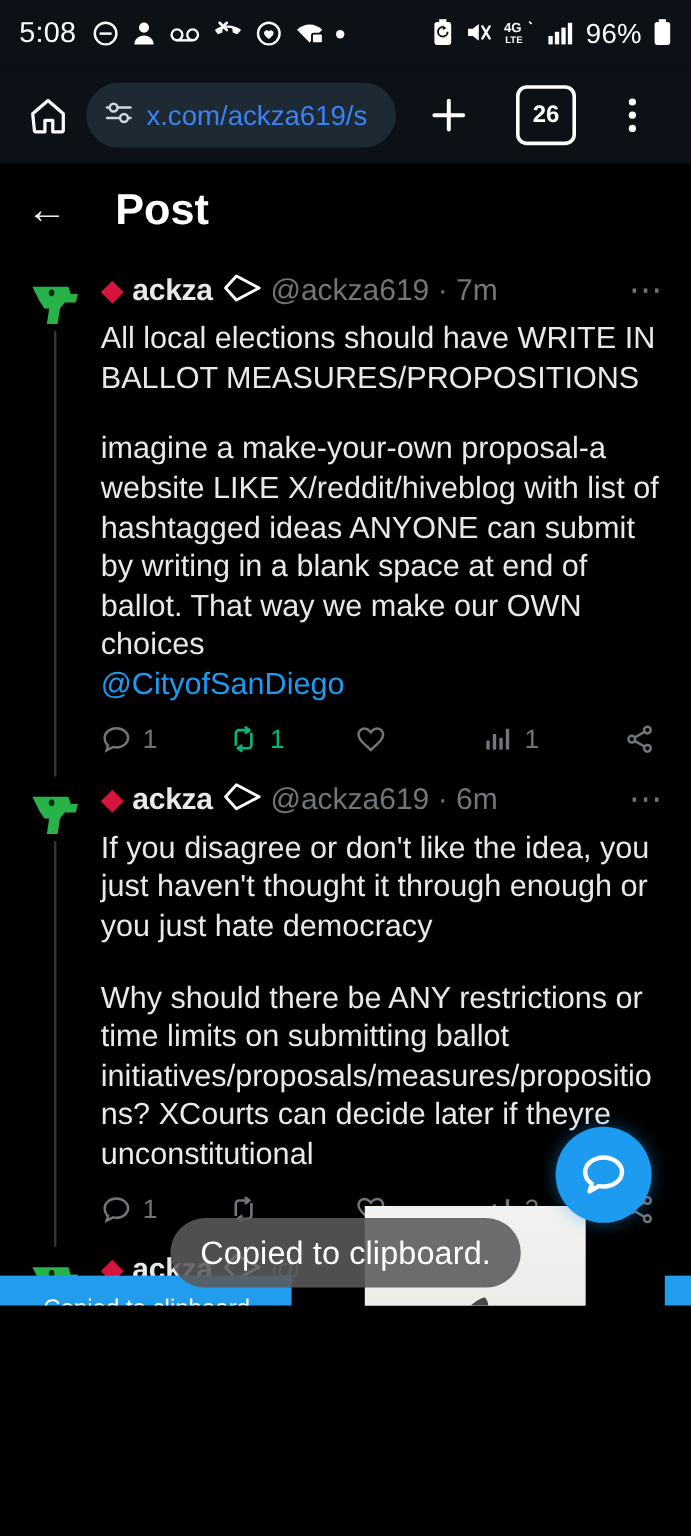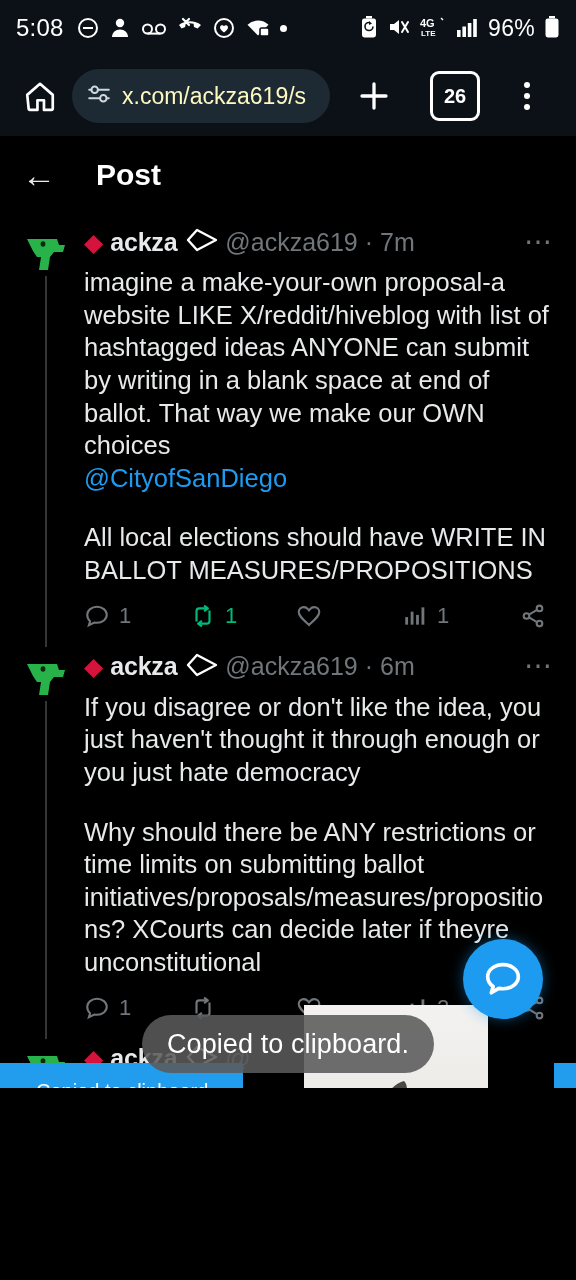--- a/index.html
+++ b/index.html
@@ -32,37 +32,37 @@
     background:#0b1117; display:flex; align-items:center; box-sizing:border-box;
     padding:0 14px;
   }
   .home-btn{width:52px; height:52px; display:flex; align-items:center; justify-content:center;}
   .omnibox{
     flex:0 0 auto; width:258px; height:54px; margin-left:6px;
     background:#1d2a33; border-radius:27px;
     display:flex; align-items:center; padding:0 14px; box-sizing:border-box; gap:10px;
     overflow:hidden;
   }
-  .omni-url{color:#fef9c3; font-size:23px; white-space:nowrap; overflow:hidden;}
+  .omni-url{color:#3b82f6; font-size:23px; white-space:nowrap; overflow:hidden;}
   .plus-btn{width:60px; height:56px; display:flex; align-items:center; justify-content:center; margin-left:14px;}
   .tabs-btn{
     width:44px;height:44px;border:3px solid #fff;border-radius:9px; margin-left:26px;
     display:flex;align-items:center;justify-content:center; color:#fff; font-size:20px; font-weight:700;
   }
   .kebab{width:50px;height:56px;margin-left:22px;display:flex;flex-direction:column;
     align-items:center;justify-content:center;gap:5px;}
   .kebab i{width:6px;height:6px;border-radius:50%;background:#fff;display:block;}
 
   
   .apphdr{
     position:absolute; top:136px; left:0; width:576px; height:78px;
     display:flex; align-items:center; padding:0 22px; box-sizing:border-box; gap:40px;
   }
   .back-arrow{color:#e7e9ea; font-size:34px; line-height:1;}
-  .apphdr-title{color:#fff; font-size:30px; font-weight:700;}
+  .apphdr-title{color:#fff; font-size:36px; font-weight:700;}
 
   
   .feed{ position:absolute; top:214px; left:0; width:576px; }
   .post{ position:relative; display:flex; padding:8px 20px 0 20px; box-sizing:border-box; }
   .avatar-col{ width:64px; flex:0 0 64px; position:relative; }
   .avatar{
     width:52px;height:52px;border-radius:50%; background:#000;
     display:flex;align-items:center;justify-content:center; font-size:40px;
     position:relative; z-index:2; overflow:hidden;
   }
@@ -279,22 +279,22 @@
             <svg width="34" height="24" viewBox="0 0 34 24">
                 <path d="M13 2l19 10-19 10-9-10z" fill="none" stroke="#fff" stroke-width="2.4" stroke-linejoin="round"></path>
               </svg>
           </span>
           <span class="handle">@ackza619</span>
           <span class="handle">·</span>
           <span class="handle">7m</span>
           <span class="post-more">⋯</span>
         </div>
         <div class="ptext">
+          <p>All local elections should have WRITE IN BALLOT MEASURES/PROPOSITIONS</p>
           <p><span>imagine a make-your-own proposal-a website LIKE X/reddit/hiveblog with list of hashtagged ideas ANYONE can submit by writing in a blank space at end of ballot. That way we make our OWN choices </span><br><span class="mention">@CityofSanDiego</span></p>
-          <p>All local elections should have WRITE IN BALLOT MEASURES/PROPOSITIONS</p>
         </div>
         <div class="actions">
           <div class="act">
             <svg width="26" height="26" viewBox="0 0 24 24">
                 <path d="M12 3.5c5 0 9 3.3 9 7.4 0 4.1-4 7.4-9 7.4-.9 0-1.7-.1-2.5-.3L4.5 20.5l1.1-3.6C4 15.5 3 13.4 3 10.9 3 6.8 7 3.5 12 3.5z" fill="none" stroke="#71767b" stroke-width="1.9"></path>
               </svg>
             <span>1</span>
           </div>
           <div class="act rt-active">
             <svg width="26" height="26" viewBox="0 0 24 24">

